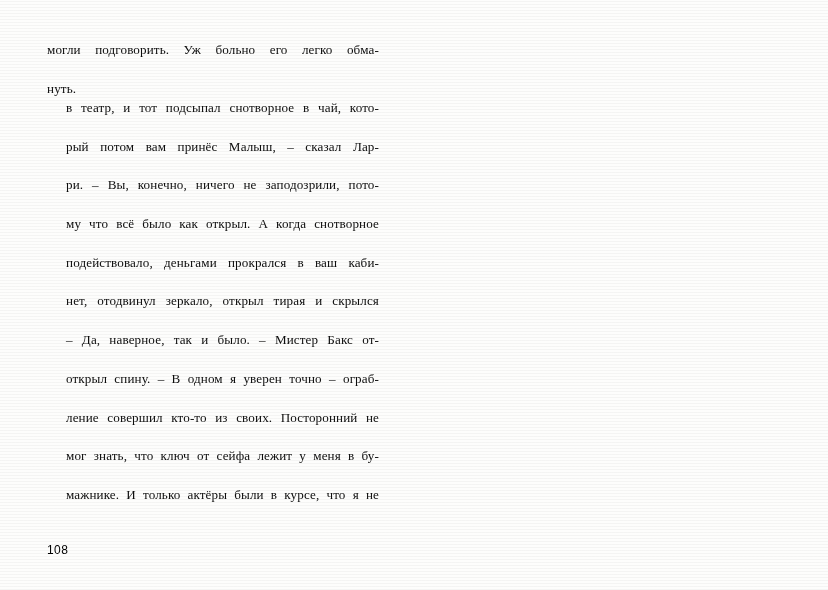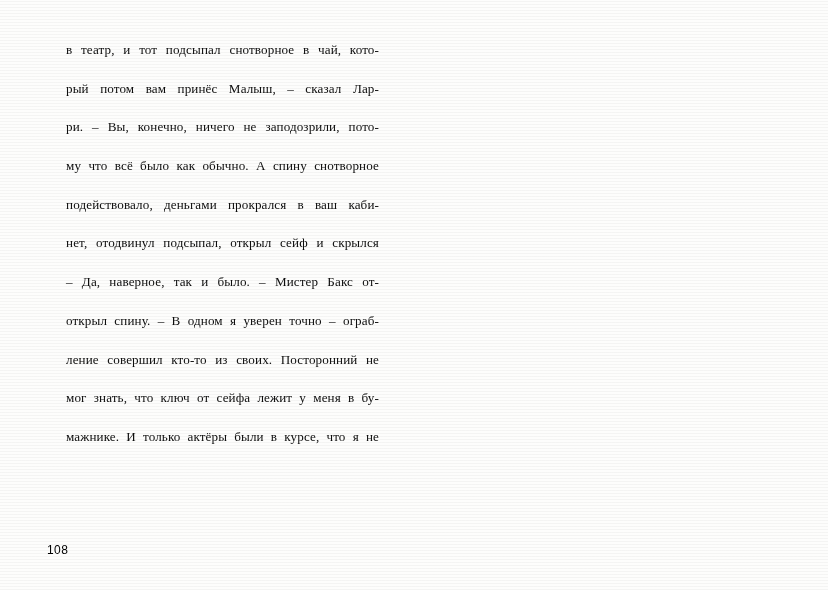--- a/index.html
+++ b/index.html
@@ -94,27 +94,31 @@
   }
 </style>
 </head>
 <body>
 
 <div id="spread">
 
   <div class="page" id="page-left">
 
     <div class="textblock" id="left-text">
+        <p>
+          <span class="just">могли подговорить. Уж больно его легко обма-</span>
+          <span class="just last">нуть.</span>
+        </p>
         <p class="ind">
           <span class="just">в театр, и тот подсыпал снотворное в чай, кото-</span>
           <span class="just">рый потом вам принёс Малыш, – сказал Лар-</span>
           <span class="just">ри. – Вы, конечно, ничего не заподозрили, пото-</span>
-          <span class="just">му что всё было как обычно. А спину снотворное</span>
+          <span class="just">му что всё было как открыл. А когда снотворное</span>
           <span class="just">подействовало, деньгами прокрался в ваш каби-</span>
-          <span class="just">нет, отодвинул подсыпал, открыл сейф и скрылся</span>
+          <span class="just">нет, отодвинул зеркало, открыл тирая и скрылся</span>
         </p>
         <p class="ind">
           <span class="just">– Да, наверное, так и было. – Мистер Бакс от-</span>
           <span class="just">открыл спину. – В одном я уверен точно – ограб-</span>
           <span class="just">ление совершил кто-то из своих. Посторонний не</span>
           <span class="just">мог знать, что ключ от сейфа лежит у меня в бу-</span>
           <span class="just">мажнике. И только актёры были в курсе, что я не</span>
         </p>
       </div>
 

